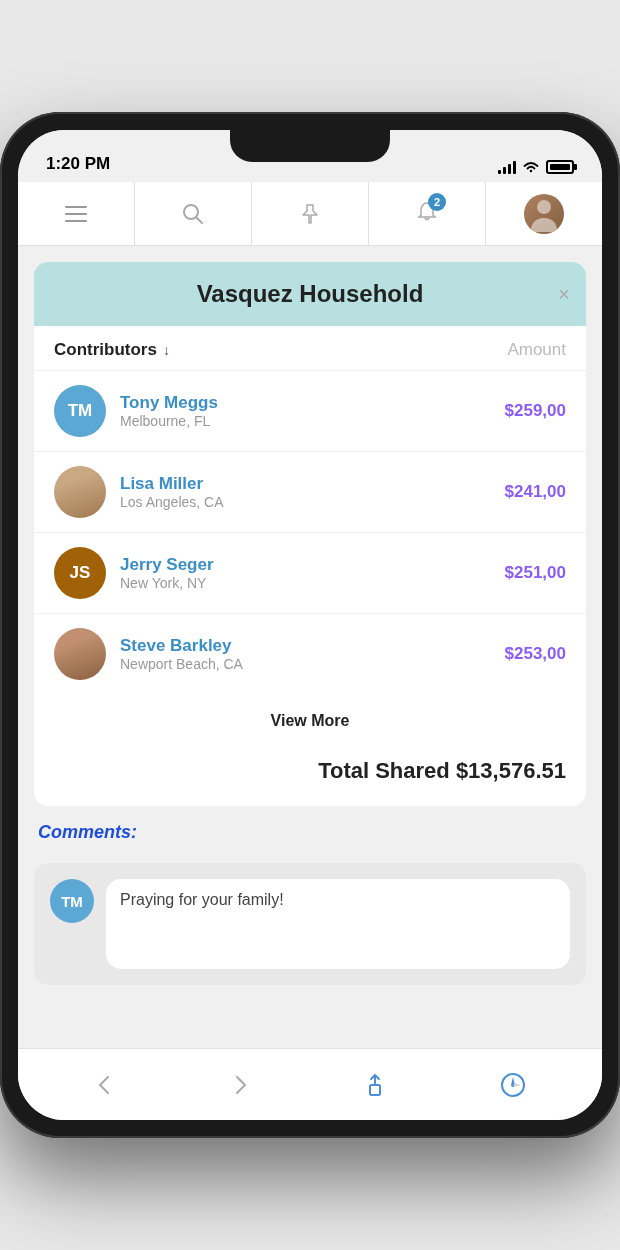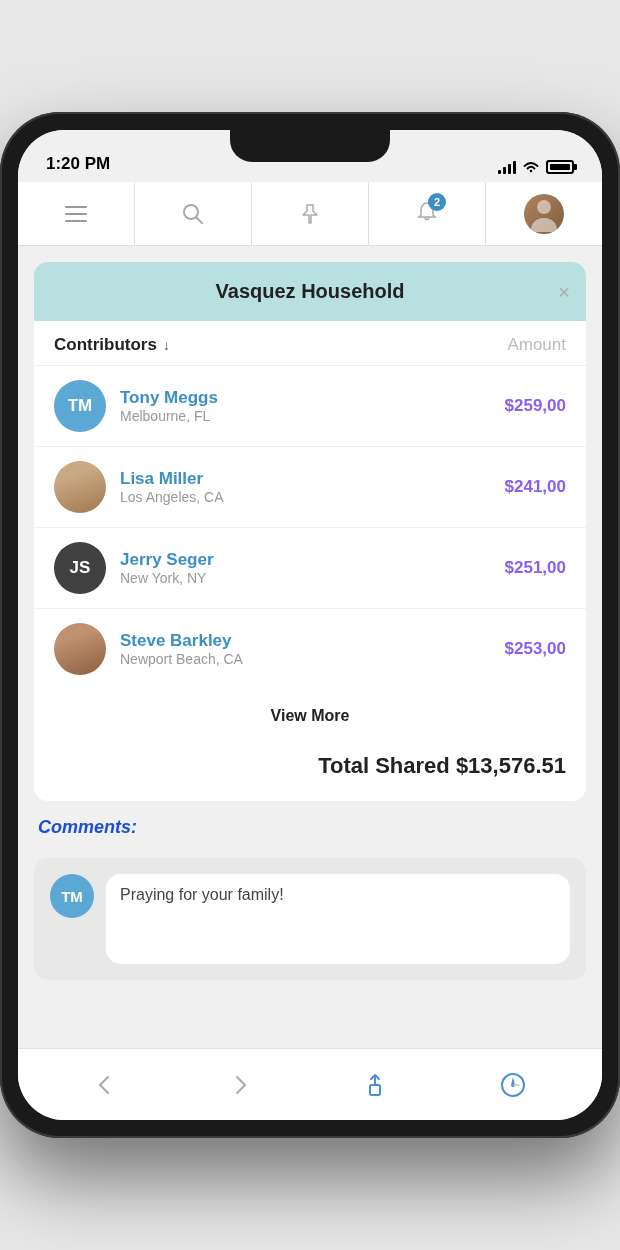--- a/index.html
+++ b/index.html
@@ -191,21 +191,21 @@
     .card-header {
       background: #b8e0e0;
       padding: 18px 20px;
       display: flex;
       align-items: center;
       justify-content: center;
       position: relative;
     }
 
     .card-title {
-      font-size: 20px;
+      font-size: 24px;
       font-weight: 700;
       color: #222;
     }
 
     .close-btn {
       position: absolute;
       right: 16px;
       top: 50%;
       transform: translateY(-50%);
       color: #aaa;
@@ -540,21 +540,21 @@
   </div>
             <div class="contributor-row">
     <div class="contrib-avatar person-shape" style="background:linear-gradient(160deg,#c9a882 30%,#a07850 100%)"></div>
     <div class="contrib-info">
       <div class="contrib-name">Lisa Miller</div>
       <div class="contrib-location">Los Angeles, CA</div>
     </div>
     <div class="contrib-amount">$241,00</div>
   </div>
             <div class="contributor-row">
-    <div class="contrib-avatar" style="background:#404040">JS</div>
+    <div class="contrib-avatar" style="background:#a16207">JS</div>
     <div class="contrib-info">
       <div class="contrib-name">Jerry Seger</div>
       <div class="contrib-location">New York, NY</div>
     </div>
     <div class="contrib-amount">$251,00</div>
   </div>
             <div class="contributor-row">
     <div class="contrib-avatar person-shape" style="background:linear-gradient(160deg,#c09070 30%,#8a6040 100%)"></div>
     <div class="contrib-info">
       <div class="contrib-name">Steve Barkley</div>

